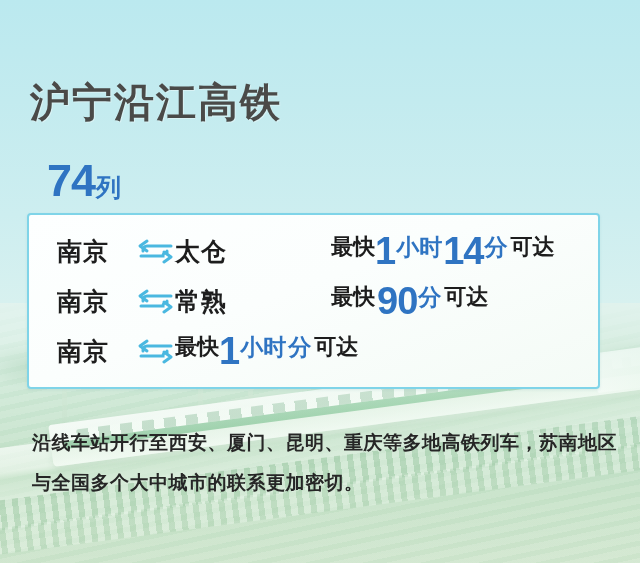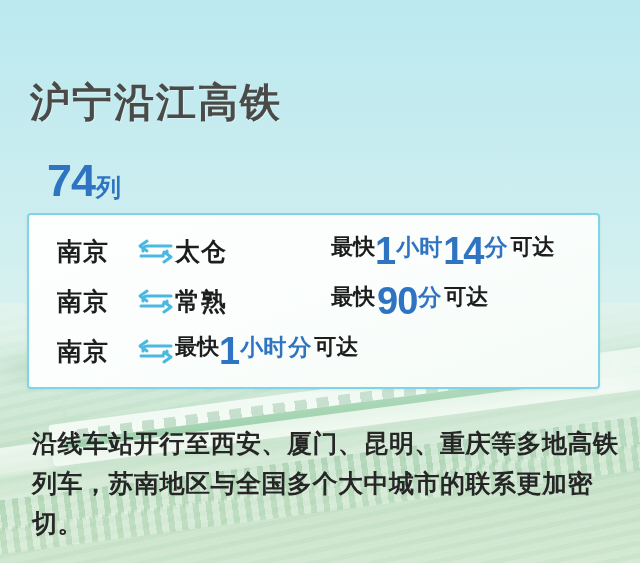--- a/index.html
+++ b/index.html
@@ -311,21 +311,21 @@
     color: #1d1d1d;
     margin-left: 2px;
   }
 
   
   .desc {
     position: absolute;
     left: 32px;
     top: 423px;
     width: 590px;
-    font-size: 25px;
+    font-size: 19px;
     font-weight: bold;
     line-height: 40px;
     color: #262626;
     letter-spacing: 0.5px;
   }
 </style>
 </head>
 <body>
 
 <div id="poster">

